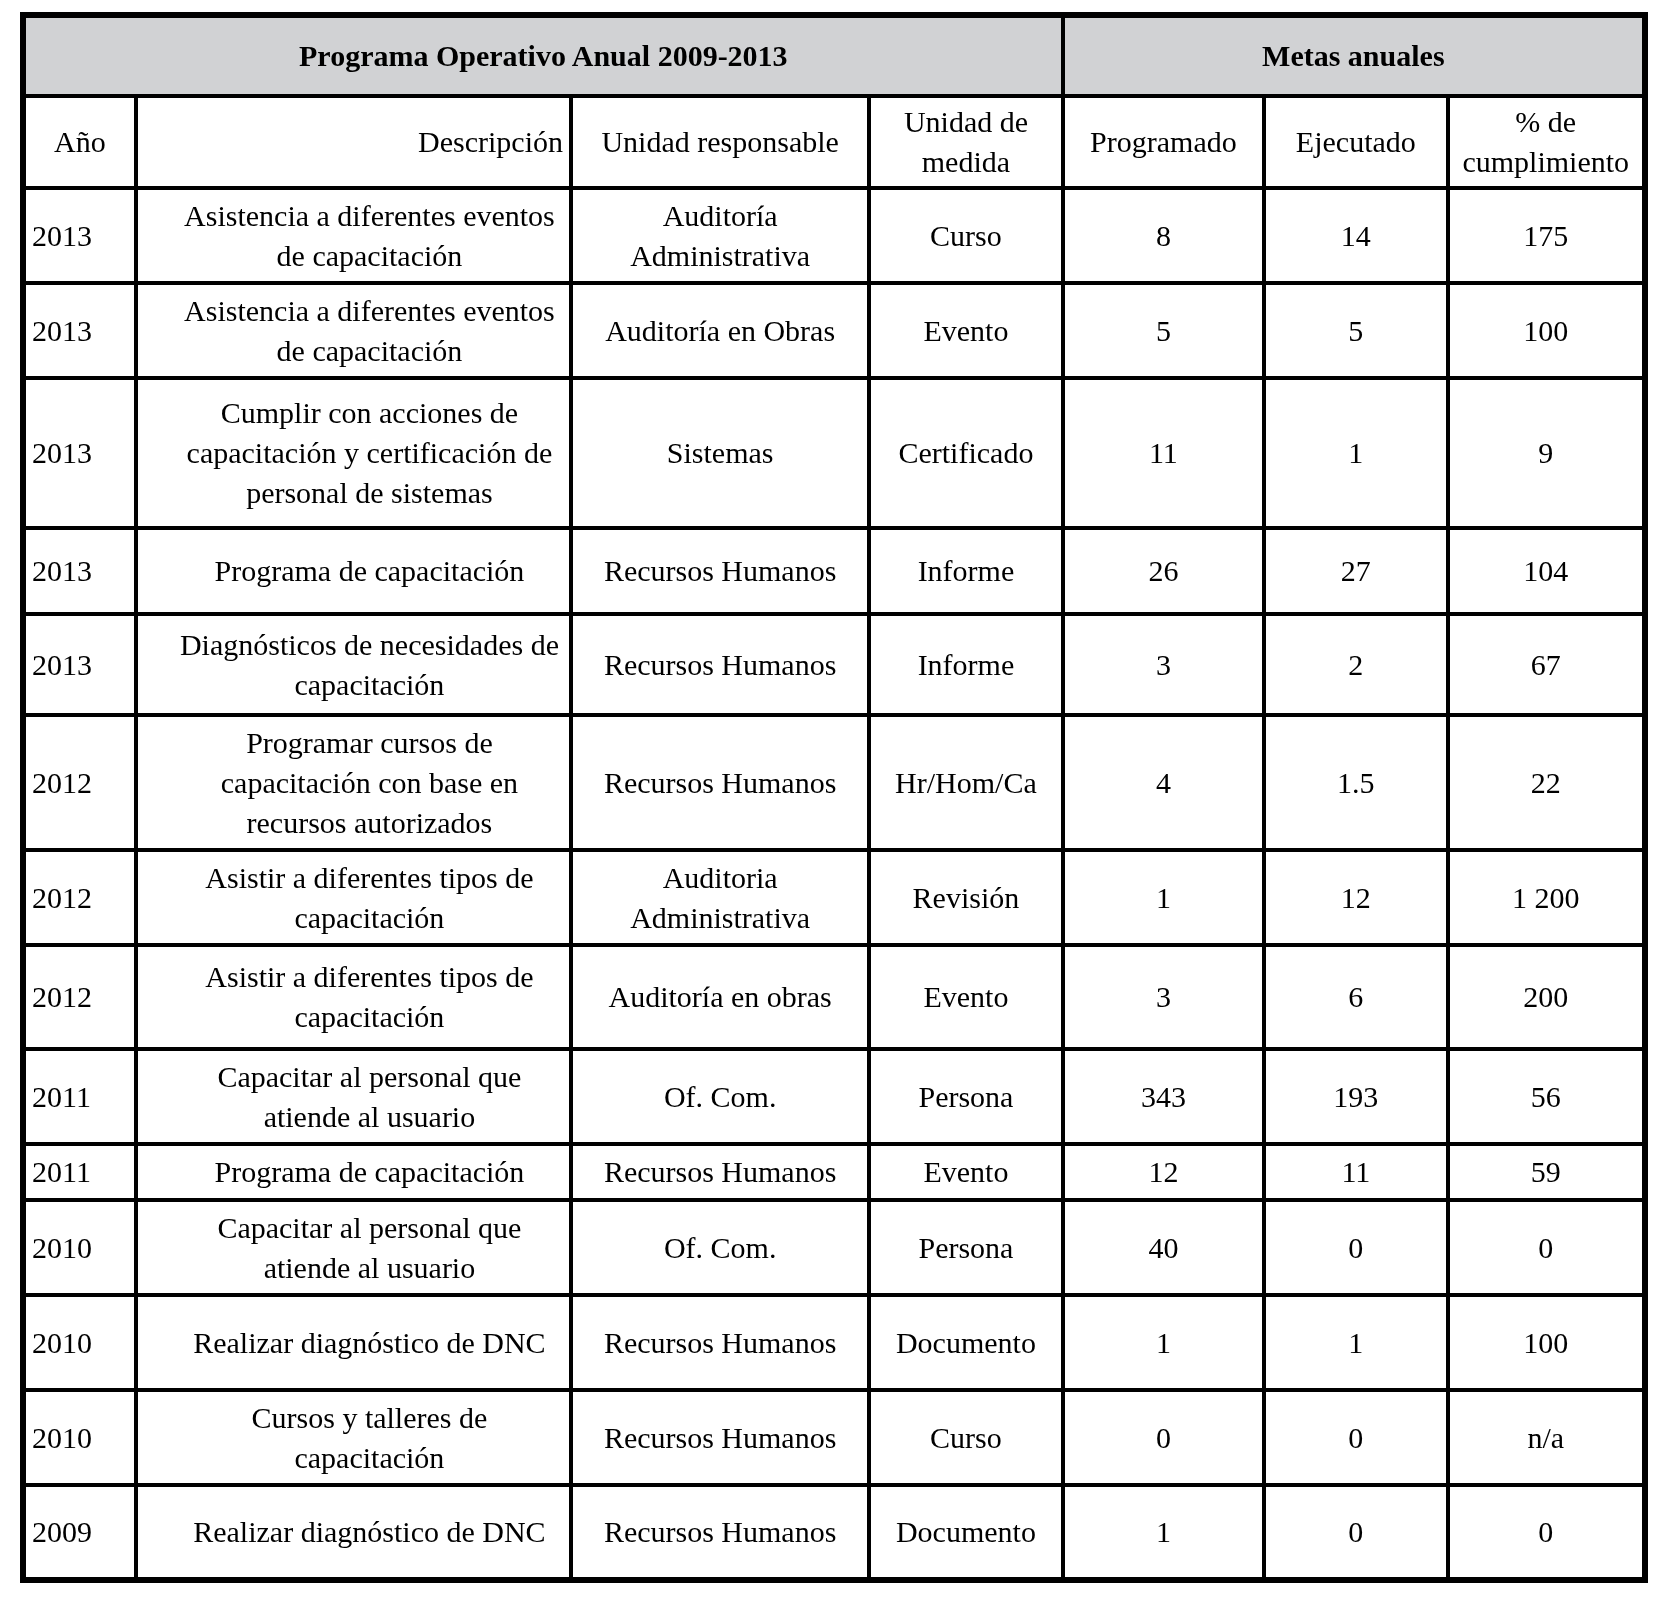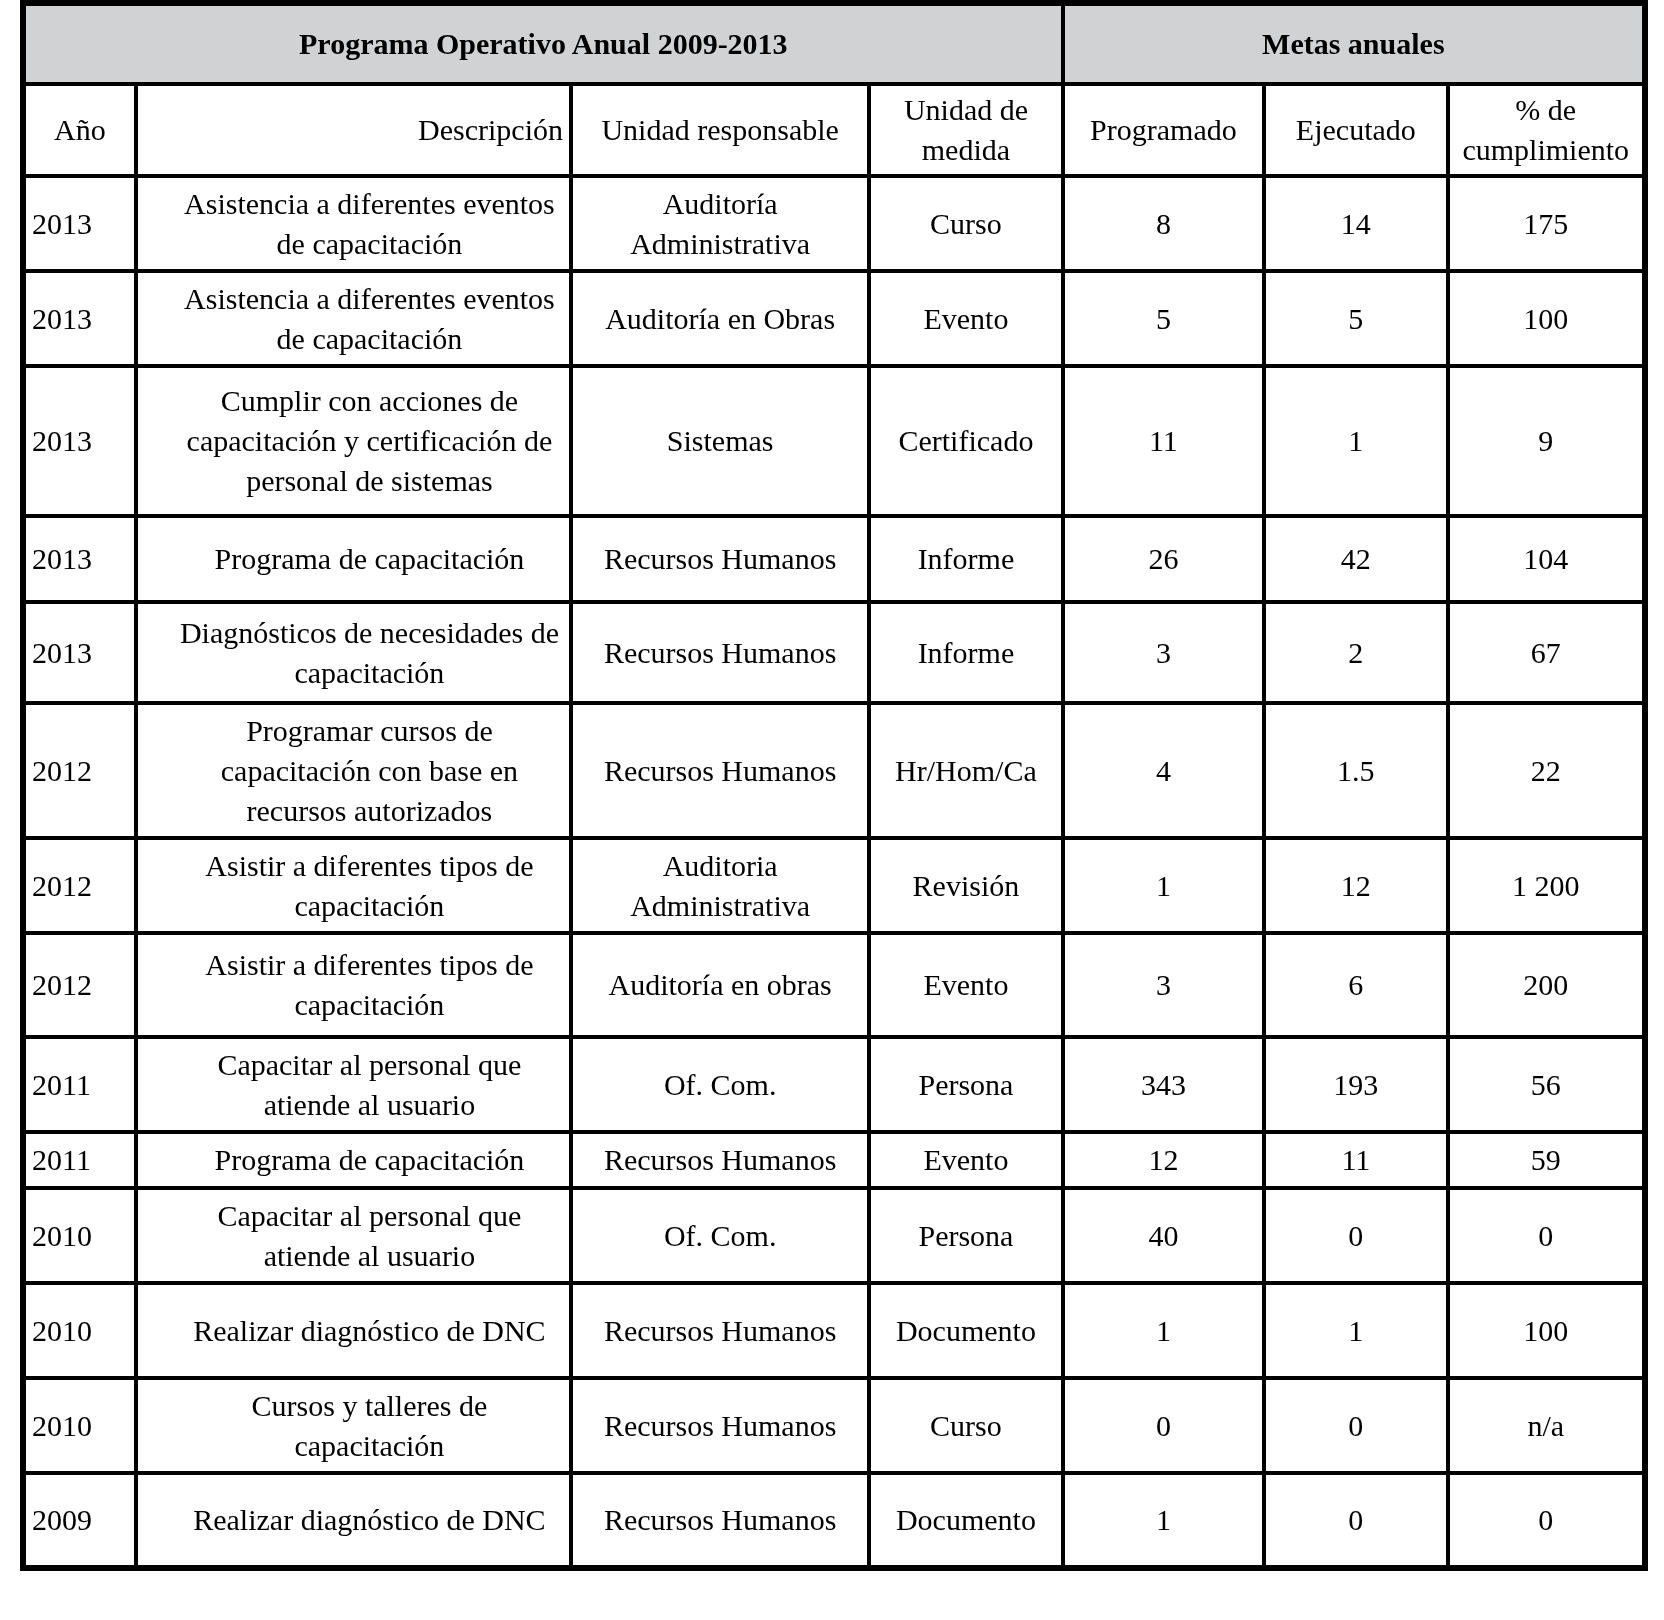--- a/index.html
+++ b/index.html
@@ -10,21 +10,21 @@
   body {
     width: 1664px;
     height: 1620px;
     position: relative;
     font-family: "Liberation Serif", "DejaVu Serif", serif;
     color: #000;
   }
   .tbl-wrap {
     position: absolute;
     left: 20px;
-    top: 0;
+    top: 12px;
     width: 1628px;
   }
   table {
     border-collapse: collapse;
     width: 1628px;
     table-layout: fixed;
     border: 6px solid #000;
   }
   td, th {
     border: 4px solid #000;
@@ -107,21 +107,21 @@
       <td class="c">11</td>
       <td class="c">1</td>
       <td class="c">9</td>
     </tr>
     <tr style="height:86px">
       <td class="year">2013</td>
       <td class="desc">Programa de capacitación</td>
       <td class="c">Recursos Humanos</td>
       <td class="c">Informe</td>
       <td class="c">26</td>
-      <td class="c">42</td>
+      <td class="c">27</td>
       <td class="c">104</td>
     </tr>
     <tr style="height:101px">
       <td class="year">2013</td>
       <td class="desc">Diagnósticos de necesidades de capacitación</td>
       <td class="c">Recursos Humanos</td>
       <td class="c">Informe</td>
       <td class="c">3</td>
       <td class="c">2</td>
       <td class="c">67</td>

